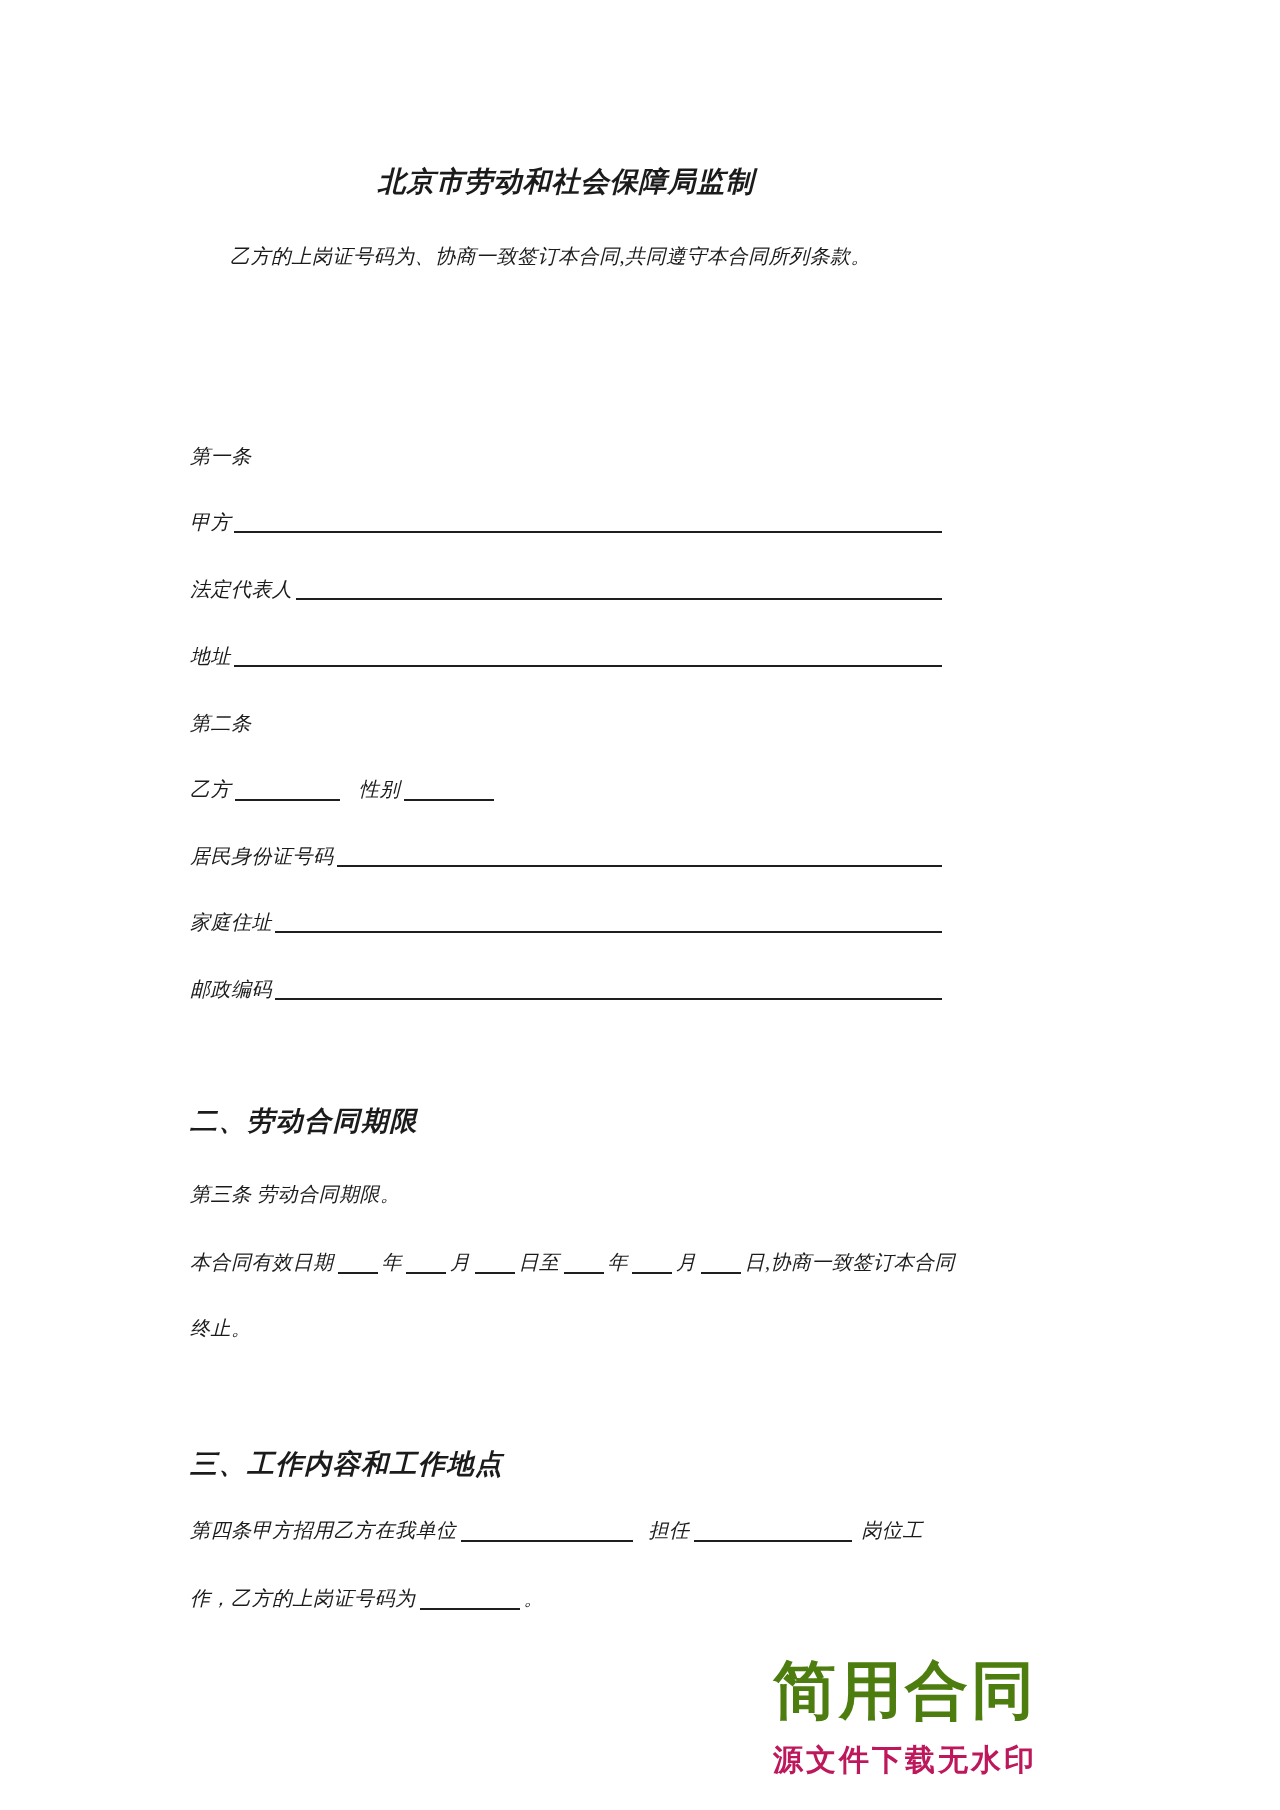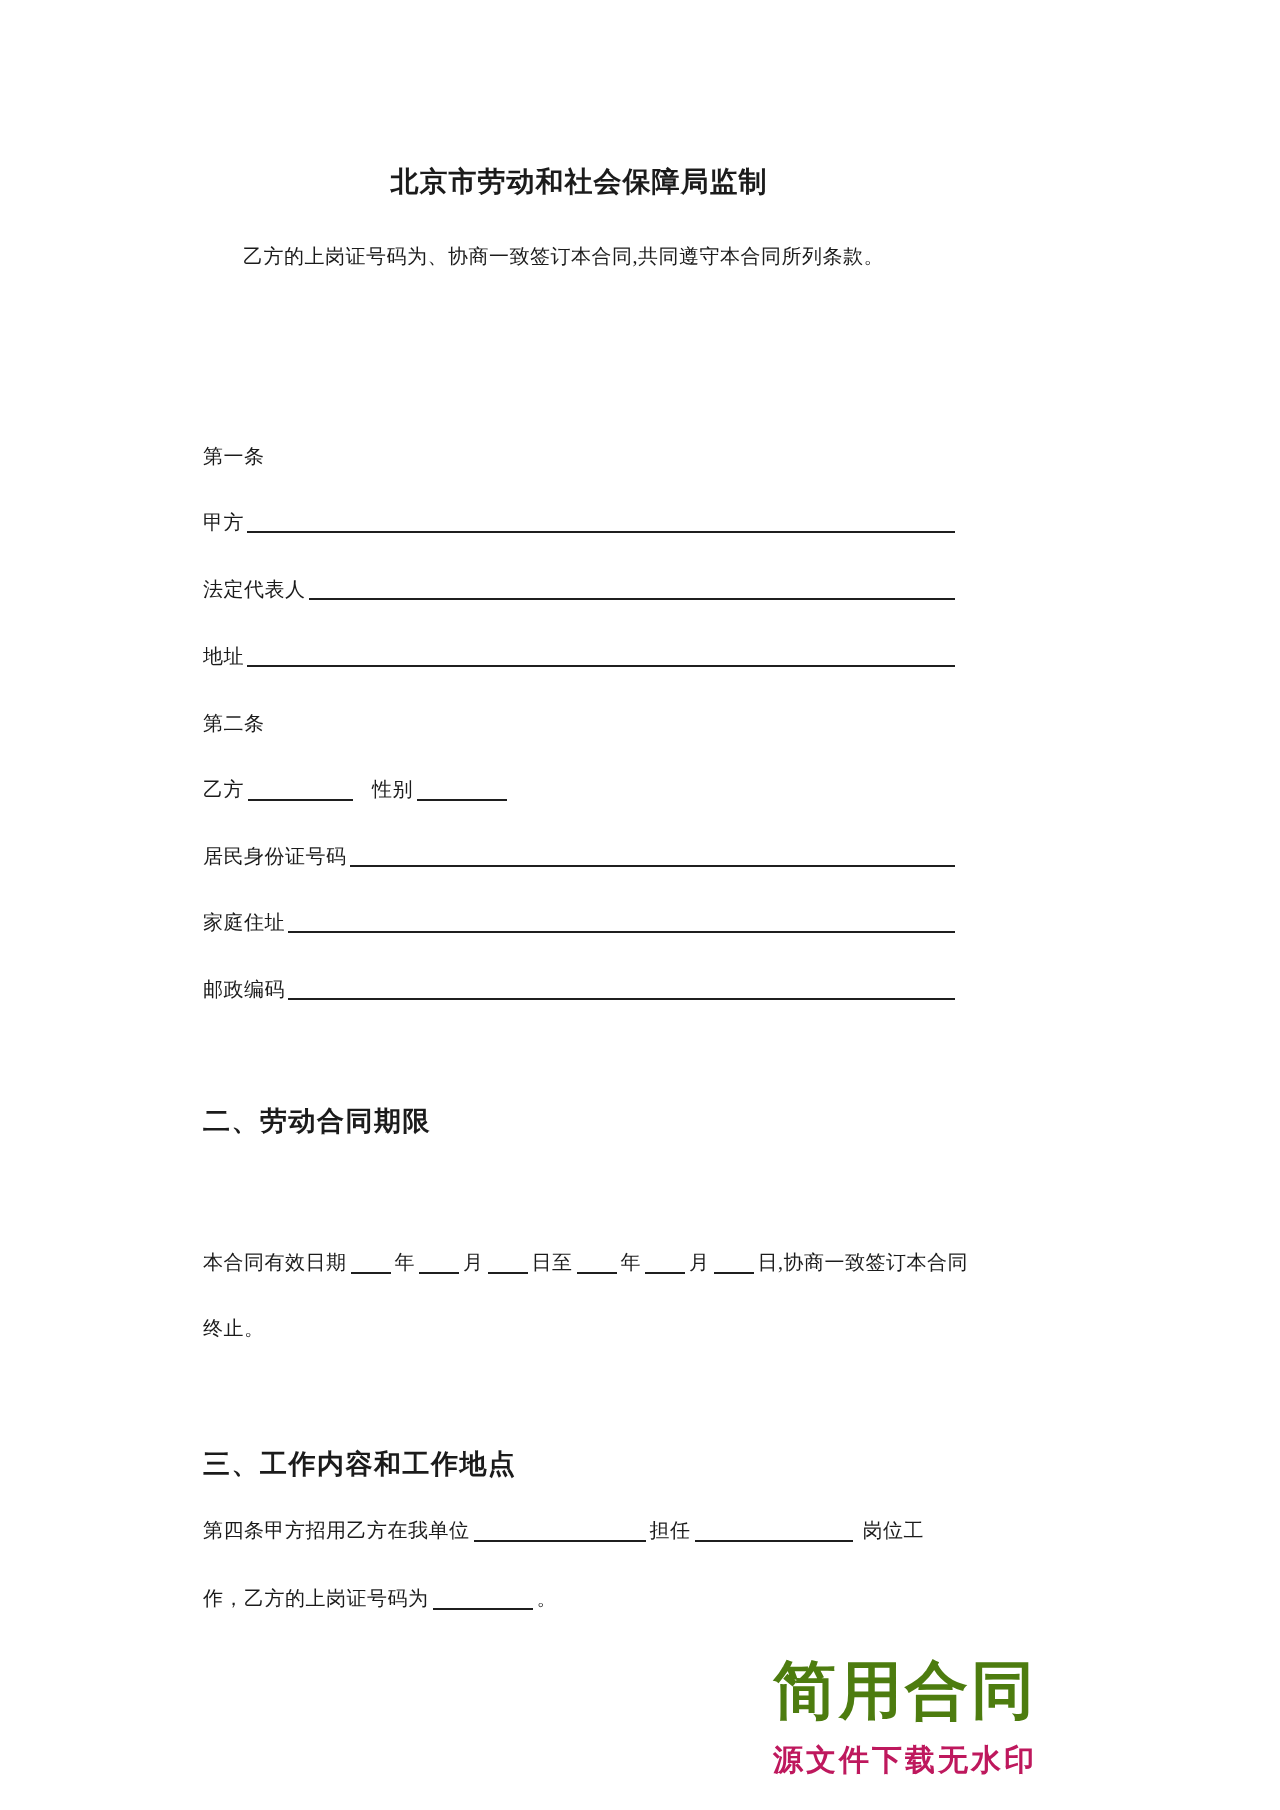--- a/index.html
+++ b/index.html
@@ -3,21 +3,21 @@
 <meta charset="utf-8">
 <style>
   * { margin:0; padding:0; box-sizing:border-box; }
   html,body { background:#ffffff; }
   body {
     width:1280px; height:1810px;
     font-family:"Liberation Serif","DejaVu Serif",serif;
     color:#1b1b1b;
   }
   .page { position:relative; width:1280px; height:1810px; background:#ffffff; overflow:hidden; }
-  .content { position:absolute; left:203px; top:0; width:752px; height:1810px; }
+  .content { position:absolute; left:190px; top:0; width:752px; height:1810px;font-style:italic; }
   .abs { position:absolute; left:0; width:100%; }
 
   .title { font-size:28px; font-weight:700; text-align:center; letter-spacing:1px; }
   .intro { font-size:20px; padding-left:40px; letter-spacing:0.5px; }
   .h { font-size:27px; font-weight:700; letter-spacing:1.5px; }
 
   .row { font-size:20px; line-height:32px; height:32px; display:flex; letter-spacing:0.5px; }
   .row-inline { font-size:20px; line-height:32px; height:32px; white-space:nowrap; letter-spacing:0.5px; }
   .lbl { white-space:nowrap; }
   .fill { flex:1 1 auto; position:relative; margin-left:3px; }
@@ -84,33 +84,36 @@
       <span class="fill"></span>
     </div>
 
     <div class="abs row" style="top:973px">
       <span class="lbl">邮政编码</span>
       <span class="fill"></span>
     </div>
 
     <div class="abs h" style="top:1103px">二、劳动合同期限</div>
 
+    <div class="abs row" style="top:1178px">
+      <span class="lbl">第三条 劳动合同期限。</span>
+    </div>
 
     <div class="abs row-inline" style="top:1246px">
       <span>本合同有效日期</span><span class="blank" style="width:40px"></span><span>年</span><span class="blank" style="width:40px"></span><span>月</span><span class="blank" style="width:40px"></span><span>日至</span><span class="blank" style="width:40px"></span><span>年</span><span class="blank" style="width:40px"></span><span>月</span><span class="blank" style="width:40px"></span><span>日,协商一致签订本合同</span>
     </div>
 
     <div class="abs row" style="top:1312px">
       <span class="lbl">终止。</span>
     </div>
 
     <div class="abs h" style="top:1446px">三、工作内容和工作地点</div>
 
     <div class="abs row-inline" style="top:1514px">
-      <span>第四条甲方招用乙方在我单位</span><span class="blank" style="width:172px"></span><span style="margin-left:0">担任</span><span class="blank" style="width:158px"></span><span style="margin-left:6px">岗位工</span>
+      <span>第四条甲方招用乙方在我单位</span><span class="blank" style="width:172px"></span><span style="margin-left:12px">担任</span><span class="blank" style="width:158px"></span><span style="margin-left:6px">岗位工</span>
     </div>
 
     <div class="abs row-inline" style="top:1582px">
       <span>作，乙方的上岗证号码为</span><span class="blank" style="width:100px"></span><span>。</span>
     </div>
 
   </div>
 
   <div class="wm-brand">简用合同</div>
   <div class="wm-tagline">源文件下载无水印</div>

